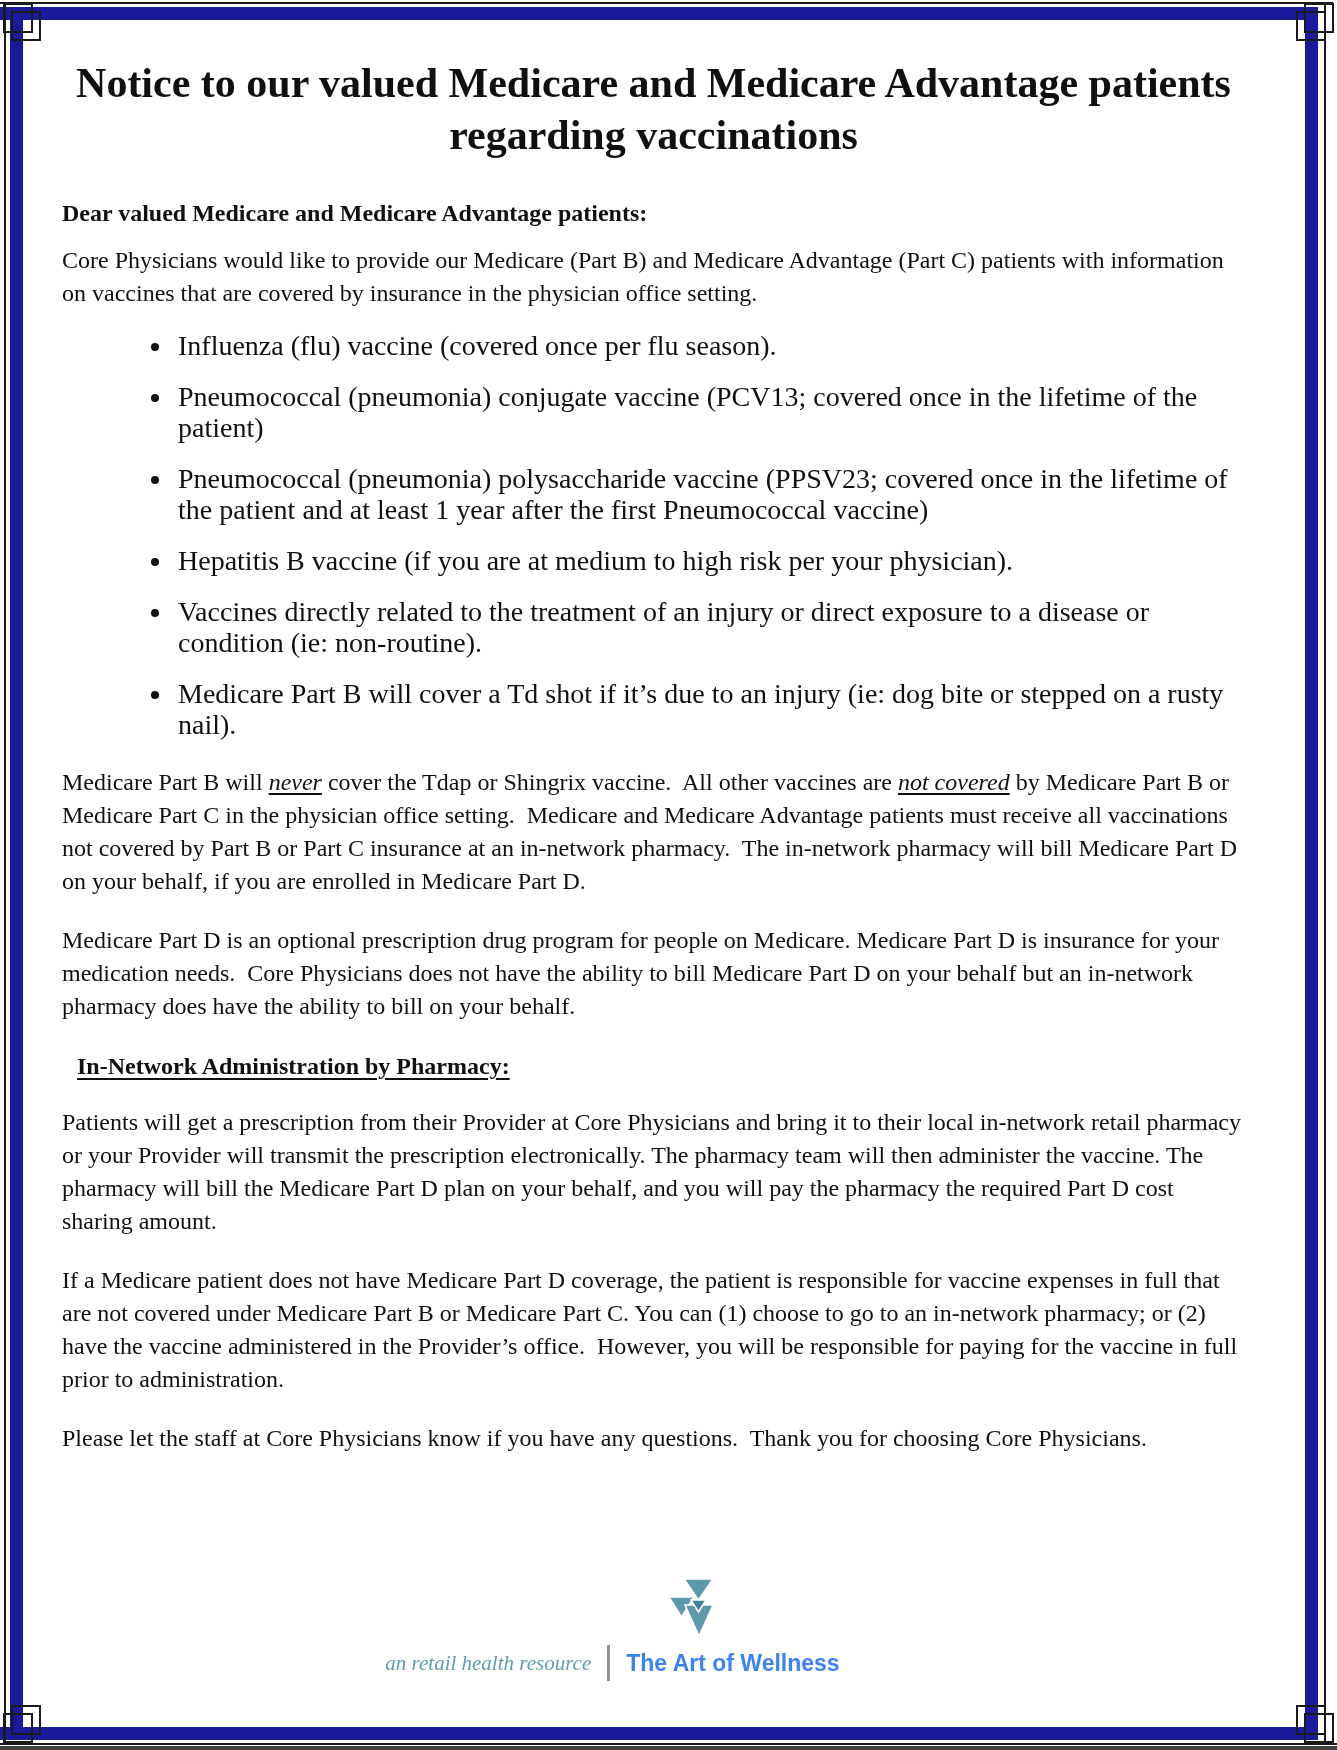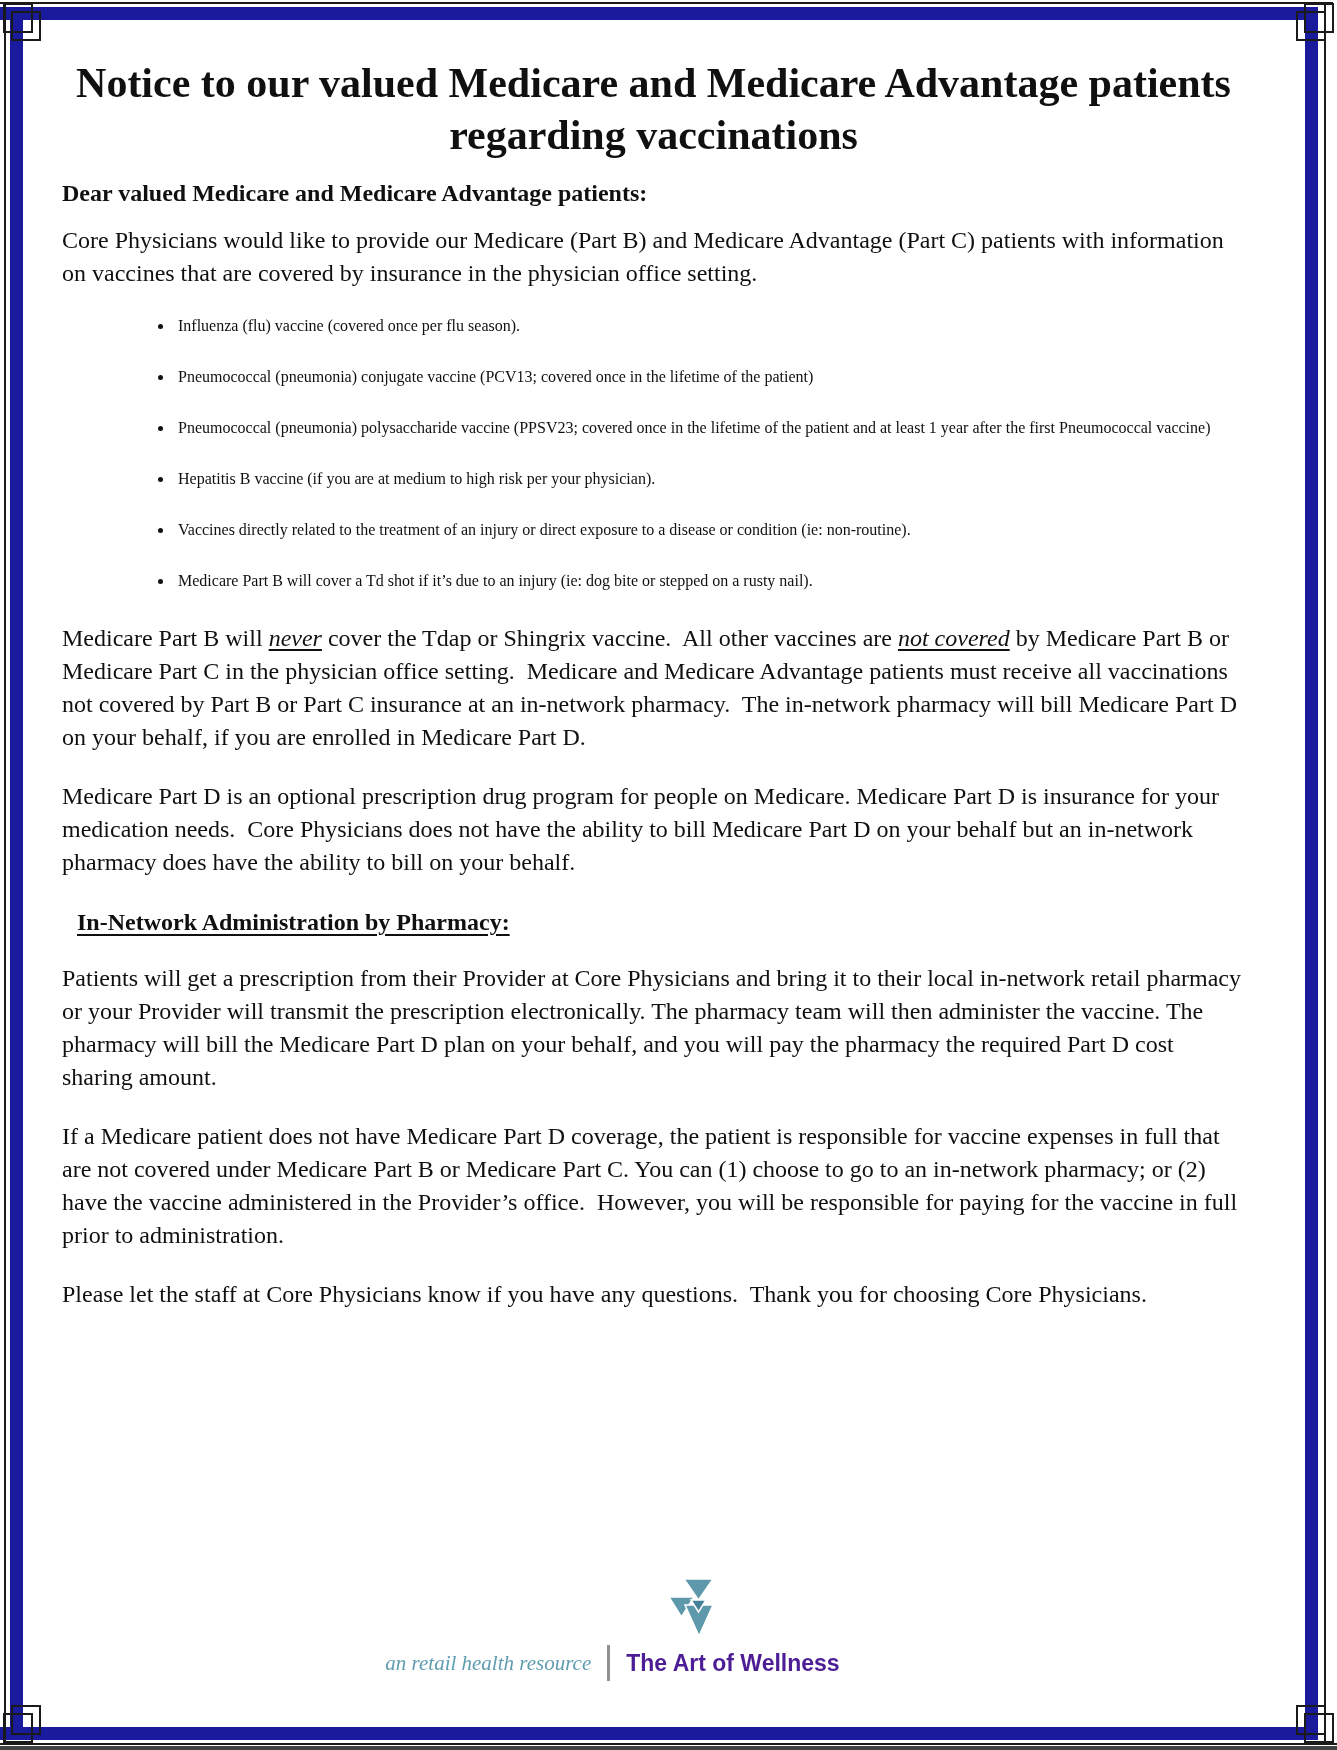--- a/index.html
+++ b/index.html
@@ -25,24 +25,24 @@
   .sq-tr-a { right:3px; top:3px; }    .sq-tr-b { right:11px; top:11px; }
   .sq-bl-a { left:3px;  bottom:7px; } .sq-bl-b { left:11px; bottom:15px; }
   .sq-br-a { right:3px; bottom:7px; } .sq-br-b { right:11px; bottom:15px; }
   
   .content { position:absolute; left:62px; right:92px; top:40px; }
   h1 {
     font-size:42px; font-weight:bold; text-align:center;
     line-height:1.23; margin:18px auto 0; max-width:1160px;
   }
   .content p { font-size:24px; line-height:33px; margin:26px 0 0; white-space:pre-wrap; }
-  p.salutation { font-weight:bold; margin-top:16px; }
+  p.salutation { font-weight:bold; margin-top:36px; }
   p.tight { margin-top:14px; }
   ul.vaccines { margin:4px 0 0; padding-left:112px; }
-  ul.vaccines li { font-size:16px; line-height:31px; padding-left:4px; margin:20px 0; }
+  ul.vaccines li { font-size:28px; line-height:31px; padding-left:4px; margin:20px 0; }
   .u { text-decoration:underline; text-underline-offset:3px;font-style:italic; }
   h2 {
     font-size:24px; font-weight:bold; text-decoration:underline;
     text-underline-offset:4px; margin:30px 15px 0;
   }
   
   .logo-row {
     position:absolute; top:1578px; left:0; width:100%;
     display:flex; justify-content:center; align-items:center; gap:17px;
     transform:translateX(22px);
@@ -56,21 +56,21 @@
     display:flex; justify-content:center; align-items:center; gap:16px;
     transform:translateX(-56px);
   }
   .tagline-left {
     font-family:"Liberation Serif", serif; font-style:italic;
     font-size:21px; color:#5f9cb0; white-space:nowrap;
   }
   .tagline-divider { width:3px; height:36px; background:#8f9092; }
   .tagline-right {
     font-family:"Liberation Sans", sans-serif; font-weight:bold;
-    font-size:23px; color:#4c1d95; white-space:nowrap;
+    font-size:23px; color:#3b82f6; white-space:nowrap;
   }
 </style>
 </head>
 <body>
 
 <div class="page">
 
   <div class="band band-top"></div>
   <div class="band band-bottom"></div>
   <div class="band band-left"></div>

